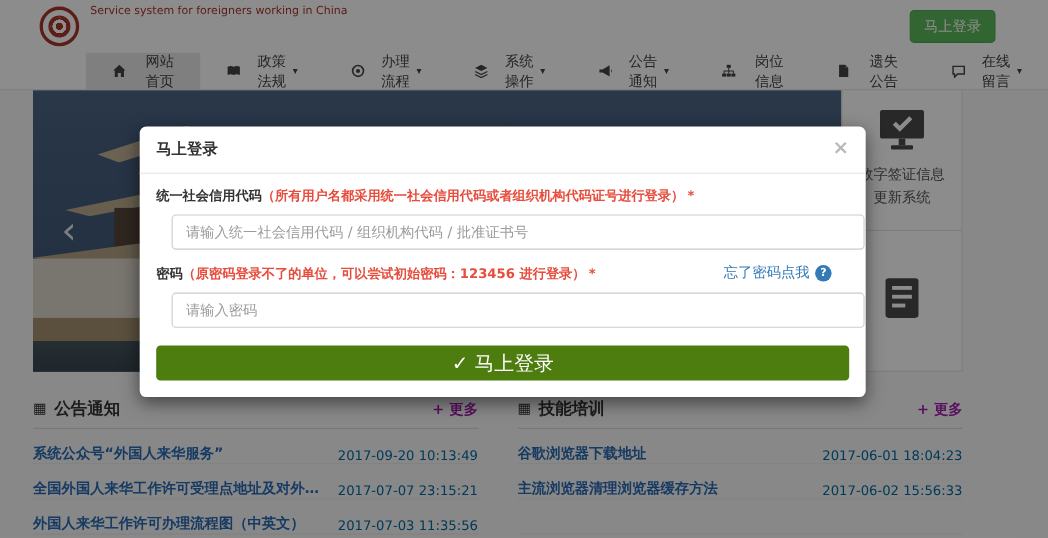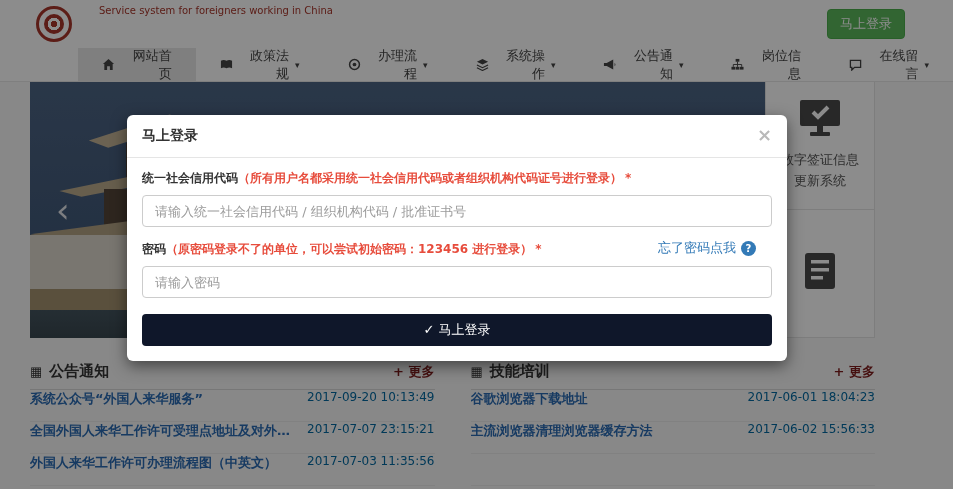--- a/index.html
+++ b/index.html
@@ -6,21 +6,21 @@
   .page{position:relative;width:953px;height:489px;overflow:hidden;background:#f7f7f7;
         font-family:"DejaVu Sans","Liberation Sans",sans-serif;}
   
   .site-header{position:absolute;top:0;left:0;right:0;height:48px;background:#fff;z-index:1;}
   .logo{position:absolute;left:36px;top:6px;width:36px;height:36px;border-radius:50%;
         border:3px solid #a8362b;box-sizing:border-box;background:#fff;}
   .logo::after{content:"";position:absolute;left:5px;top:5px;right:5px;bottom:5px;
         border-radius:50%;border:2px solid #a8362b;background:radial-gradient(circle at 50% 50%,#a8362b 0 28%,#fff 30% 55%,#a8362b 57% 100%);}
   .brand{position:absolute;left:82px;top:5px;color:#a8362b;line-height:1.25;}
   .brand-title{font-size:17px;font-weight:bold;letter-spacing:1px;}
-  .brand-sub{font-size:10px;margin-left:17px;}
+  .brand-sub{font-size:10px;}
   .login-top{position:absolute;right:48px;top:9px;background:#5cb85c;border:1px solid #4cae4c;
         color:#fff;font-size:13px;padding:5px 12px;border-radius:4px;cursor:pointer;}
   
   .navbar{position:absolute;top:48px;left:0;right:0;height:33px;background:#fff;
         border-bottom:1px solid #e7e7e7;z-index:1;}
   .nav-inner{margin-left:78px;display:flex;height:100%;}
   .nav-item{display:flex;align-items:center;gap:6px;padding:0 24px;font-size:13px;color:#444;cursor:pointer;text-align:right;}
   .nav-item.active{background:#e8e8e8;}
   .nav-item svg{display:block;}
   .caret{font-size:9px;color:#444;}
@@ -55,47 +55,47 @@
   .qcard{height:50%;box-sizing:border-box;display:flex;flex-direction:column;align-items:center;
         justify-content:center;gap:8px;cursor:pointer;}
   .qcard:first-child{border-bottom:1px solid #e3e3e3;}
   .qtext{font-size:13px;color:#555;text-align:center;line-height:1.6;}
   
   .bottom{position:absolute;top:352px;left:30px;width:845px;display:flex;gap:36px;}
   .col{flex:1;min-width:0;}
   .sec-head{display:flex;align-items:center;padding:10px 0 8px;border-bottom:1px solid #d9d9d9;
         font-size:15px;font-weight:bold;color:#333;}
   .grid-ic{margin-right:7px;font-size:13px;color:#333;}
-  .more{margin-left:auto;color:#7f1d1d;font-size:13px;font-weight:bold;cursor:pointer;text-decoration:none;}
-  .lrow{display:flex;align-items:flex-start;justify-content:space-between;height:31px;
+  .more{margin-left:auto;color:#a21caf;font-size:13px;font-weight:bold;cursor:pointer;text-decoration:none;}
+  .lrow{display:flex;align-items:flex-end;justify-content:space-between;height:31px;
         border-bottom:1px solid #ececec;font-size:13px;gap:10px;}
   .lrow a{color:#2a6bb3;font-weight:bold;text-decoration:none;white-space:nowrap;overflow:hidden;
         text-overflow:ellipsis;cursor:pointer;}
   .time{color:#0369a1;font-size:12px;white-space:nowrap;}
   
   .backdrop{position:absolute;inset:0;background:rgba(0,0,0,0.45);z-index:40;}
   .modal{position:absolute;left:127px;top:115px;width:660px;background:#fff;border-radius:6px;
         z-index:50;box-shadow:0 5px 15px rgba(0,0,0,.5);box-sizing:border-box;}
   .modal-head{padding:12px 15px;border-bottom:1px solid #e5e5e5;font-size:14px;font-weight:bold;
         color:#333;position:relative;}
   .modal-close{position:absolute;right:15px;top:9px;color:#b9b9b9;font-size:18px;font-weight:bold;cursor:pointer;}
   .modal-body{padding:12px 15px 15px;}
   .fgroup{margin-bottom:14px;position:relative;}
   .flabel{font-size:12px;font-weight:bold;color:#333;margin-bottom:8px;}
   .hint{color:#e74c3c;}
   .req{color:#e74c3c;margin-left:3px;}
   .tinput{width:100%;height:32px;box-sizing:border-box;border:1px solid #ccc;border-radius:4px;
-        padding:8px 12px;font-size:13px;color:#0f766e;font-family:inherit;}
+        padding:8px 12px;font-size:13px;color:#0f766e;font-family:inherit;margin-left:14px;}
   .tinput::placeholder{color:#9b9b9b;}
   .forgot{position:absolute;right:16px;top:-2px;font-size:13px;color:#337ab7;display:flex;gap:5px;
         align-items:center;cursor:pointer;text-decoration:none;}
   .help-ic{width:15px;height:15px;border-radius:50%;background:#337ab7;color:#fff;font-size:10px;
         display:inline-flex;align-items:center;justify-content:center;font-weight:bold;}
-  .submit{width:100%;height:32px;background:#0f172a;border:none;border-radius:4px;color:#fff;
-        font-size:13px;cursor:pointer;margin-top:2px;font-family:inherit;}
+  .submit{width:100%;height:32px;background:#4d7c0f;border:none;border-radius:4px;color:#fff;
+        font-size:18px;cursor:pointer;margin-top:2px;font-family:inherit;}
 </style>
 </head>
 <body>
 
 <div class="page">
 
   <div class="site-header">
     <div class="logo"></div>
     <div class="brand">
       <div class="brand-sub">Service system for foreigners working in China</div>
@@ -155,20 +155,29 @@
         <span>
             <svg width="13" height="13" viewBox="0 0 14 14">
               <rect x="5" y="1" width="4" height="3" fill="#444"></rect>
               <rect x="0.5" y="9.5" width="4" height="3" fill="#444"></rect>
               <rect x="5" y="9.5" width="4" height="3" fill="#444"></rect>
               <rect x="9.5" y="9.5" width="4" height="3" fill="#444"></rect>
               <path d="M7 4v3M2.5 9.5V7h9v2.5M7 7v2.5" stroke="#444" fill="none"></path>
             </svg>
           </span>
         <span>岗位信息</span>
+      </div>
+      <div class="nav-item">
+        <span>
+            <svg width="13" height="13" viewBox="0 0 14 14" fill="#444">
+              <path d="M3 1h6l3 3v9H3z"></path>
+              <path d="M9 1v3h3" fill="#777"></path>
+            </svg>
+          </span>
+        <span>遗失公告</span>
       </div>
       <div class="nav-item">
         <span>
             <svg width="13" height="13" viewBox="0 0 14 14" fill="none" stroke="#444" stroke-width="1.4">
               <path d="M1.5 2.5h11v7.5H6l-3 3v-3H1.5z"></path>
             </svg>
           </span>
         <span>在线留言</span>
         <span class="caret">▾</span>
       </div>

